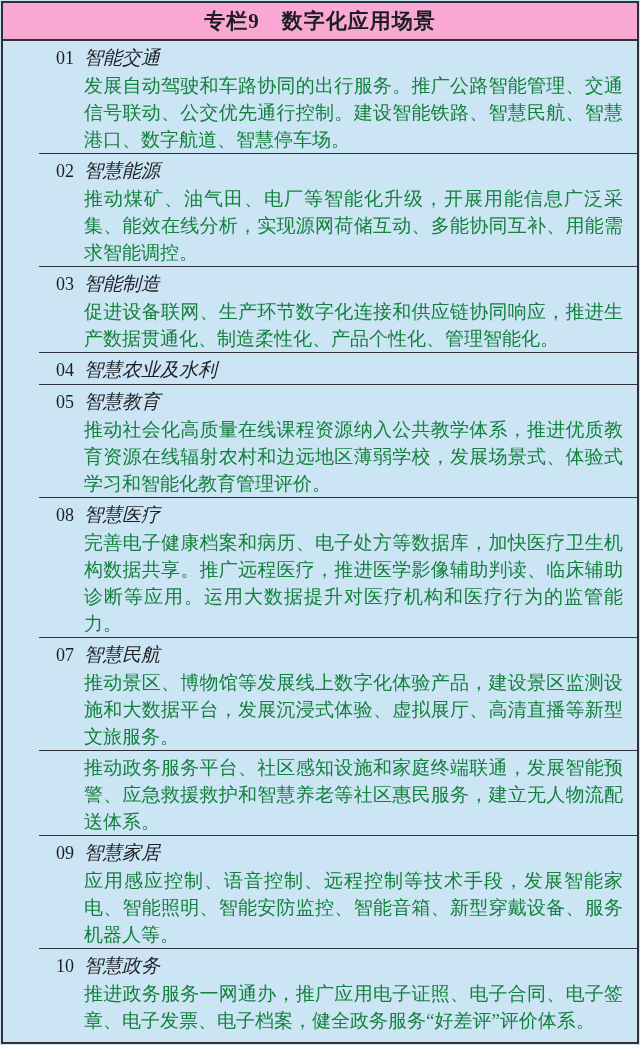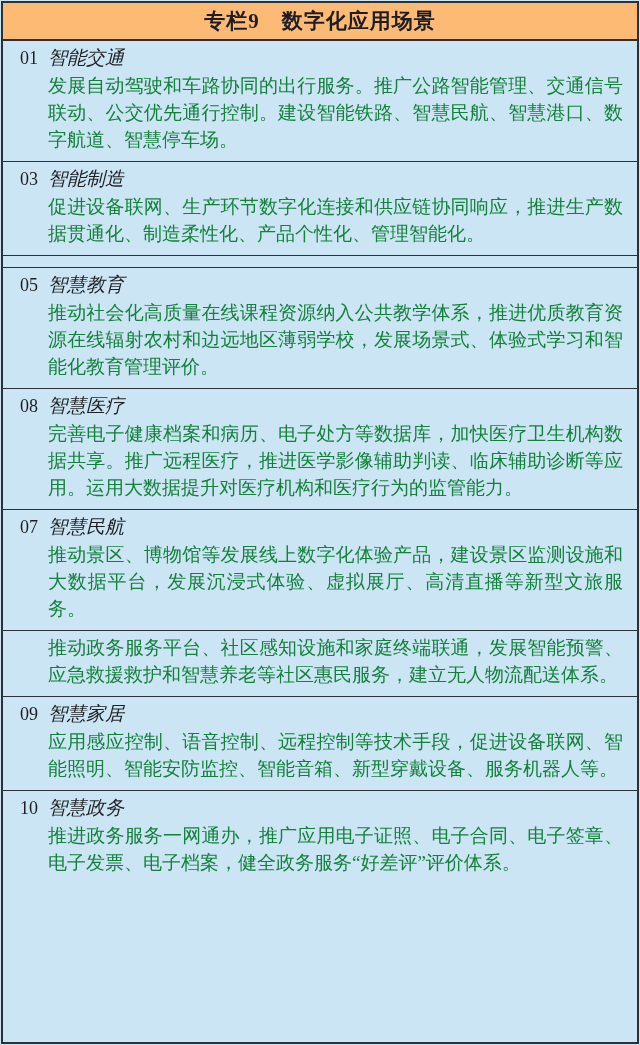--- a/index.html
+++ b/index.html
@@ -16,43 +16,44 @@
     overflow: hidden;
   }
   .frame {
     position: absolute;
     inset: 1px;
     border: 2px solid #2e3038;
     display: flex;
     flex-direction: column;
   }
   .titlebar {
-    background: #fdba74;
+    background: #f9a8d4;
     border-bottom: 2px solid #2e3038;
     height: 36px;
     display: flex;
     align-items: center;
     justify-content: center;
     flex: 0 0 auto;
   }
   .titlebar .title {
     font-size: 21px;
     font-weight: bold;
     color: #1e1e22;
     letter-spacing: 1px;
   }
   .rows {
     flex: 1 1 auto;
     display: flex;
     flex-direction: column;
     background: #cbe5f4;
   }
   .row {
-    padding: 3px 0 8px 0;
+    padding: 3px 0 0 0;
     border-bottom: 1px solid #2e3038;
+    margin-left: 36px;
   }
   .row:last-child {
     border-bottom: none;
   }
   .head {
     display: flex;
     align-items: baseline;
     line-height: 27px;
     padding-left: 17px;
   }
@@ -90,30 +91,41 @@
     <div class="rows">
 
       <div class="row">
         <div class="head">
           <span class="num">01</span>
           <span class="ititle">智能交通</span>
         </div>
         <p class="desc">发展自动驾驶和车路协同的出行服务。推广公路智能管理、交通信号联动、公交优先通行控制。建设智能铁路、智慧民航、智慧港口、数字航道、智慧停车场。</p>
       </div>
 
+      <div class="row">
+        <div class="head">
+          <span class="num">02</span>
+          <span class="ititle">智慧能源</span>
+        </div>
+        <p class="desc">推动煤矿、油气田、电厂等智能化升级，开展用能信息广泛采集、能效在线分析，实现源网荷储互动、多能协同互补、用能需求智能调控。</p>
+      </div>
 
       <div class="row">
         <div class="head">
           <span class="num">03</span>
           <span class="ititle">智能制造</span>
         </div>
         <p class="desc">促进设备联网、生产环节数字化连接和供应链协同响应，推进生产数据贯通化、制造柔性化、产品个性化、管理智能化。</p>
       </div>
 
       <div class="row">
+        <div class="head">
+          <span class="num">04</span>
+          <span class="ititle">智慧农业及水利</span>
+        </div>
       </div>
 
       <div class="row">
         <div class="head">
           <span class="num">05</span>
           <span class="ititle">智慧教育</span>
         </div>
         <p class="desc">推动社会化高质量在线课程资源纳入公共教学体系，推进优质教育资源在线辐射农村和边远地区薄弱学校，发展场景式、体验式学习和智能化教育管理评价。</p>
       </div>
 
@@ -135,21 +147,21 @@
 
       <div class="row">
         <p class="desc">推动政务服务平台、社区感知设施和家庭终端联通，发展智能预警、应急救援救护和智慧养老等社区惠民服务，建立无人物流配送体系。</p>
       </div>
 
       <div class="row">
         <div class="head">
           <span class="num">09</span>
           <span class="ititle">智慧家居</span>
         </div>
-        <p class="desc">应用感应控制、语音控制、远程控制等技术手段，促进设备联网、智能照明、智能安防监控、智能音箱、新型穿戴设备、服务机器人等。</p>
+        <p class="desc">应用感应控制、语音控制、远程控制等技术手段，发展智能家电、智能照明、智能安防监控、智能音箱、新型穿戴设备、服务机器人等。</p>
       </div>
 
       <div class="row">
         <div class="head">
           <span class="num">10</span>
           <span class="ititle">智慧政务</span>
         </div>
         <p class="desc">推进政务服务一网通办，推广应用电子证照、电子合同、电子签章、电子发票、电子档案，健全政务服务“好差评”评价体系。</p>
       </div>
 

